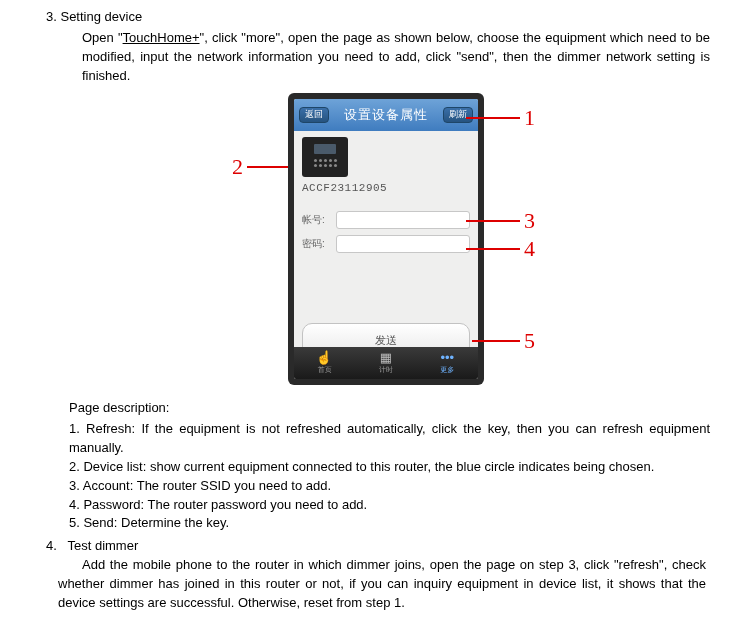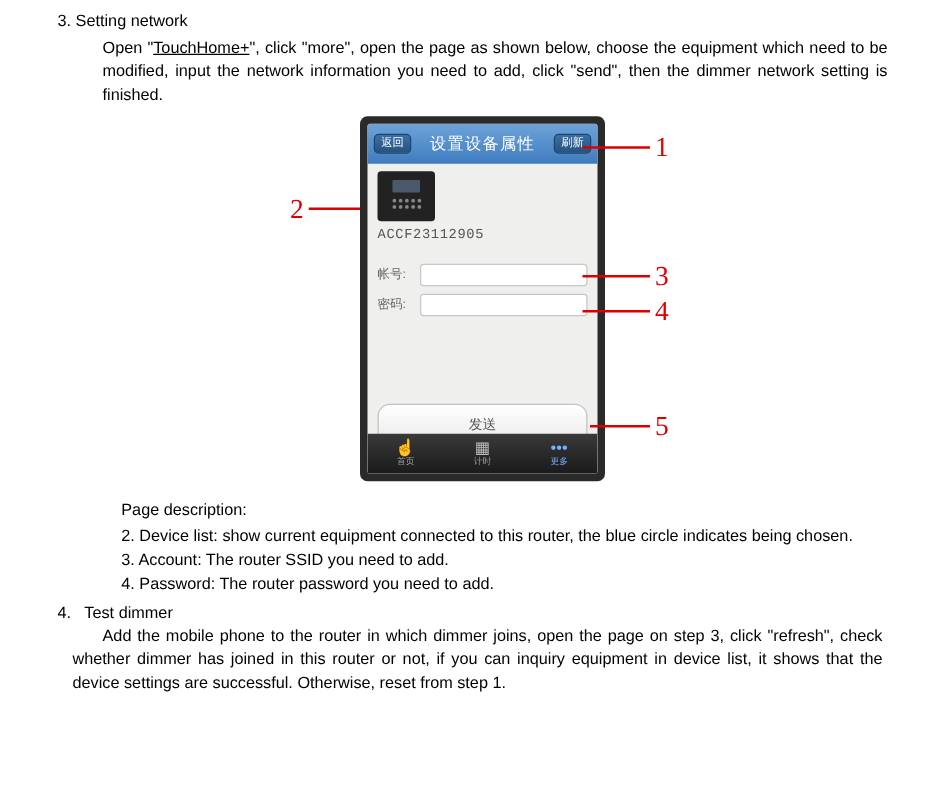--- a/index.html
+++ b/index.html
@@ -69,32 +69,32 @@
     .bb-icon { font-size:13px; color:#bbb; line-height:1; }
     .bb-label { font-size:7px; color:#9a9a9a; }
     .bb-item.active .bb-icon, .bb-item.active .bb-label { color:#6fb3ff; }
     .callout {
       position:absolute; display:flex; align-items:center; gap:4px;
       font-family: "Times New Roman", serif; color:#d00; font-size:22px;
     }
     .callout .line { height:2px; background:#d00; }
     .callout.left { flex-direction: row; }
     .callout.right { flex-direction: row; }
-    .desc-block { margin-left: 97px; margin-right: 30px; }
+    .desc-block { margin-left: 69px; margin-right: 30px; }
     .desc-title { margin-bottom: 2px; }
     .desc-item { text-align: justify; }
     .sect4-title { margin-left: 46px; margin-top: 4px;}
     .sect4-para { margin-left: 58px; margin-right: 34px; text-indent: 24px; text-align: justify;}
   </style>
 </head>
 <body>
 
 <div class="section-title">
   <span>3.</span>
-  <span>Setting network</span>
+  <span>Setting device</span>
 </div>
 
 <p class="intro-para">
   <span>Open "</span><span class="app-name">TouchHome+</span><span>", click "more", open the page as shown below, choose the equipment which need to be modified, input the network information you need to add, click "send", then the dimmer network setting is finished.</span>
 </p>
 
 <div class="fig-wrap">
 
   <div class="callout left" style="left:232px; top:58px;">
     <span>2</span>
@@ -153,22 +153,24 @@
     <span>4</span>
   </div>
   <div class="callout right" style="left:472px; top:232px;">
     <div class="line" style="width:48px;"></div>
     <span>5</span>
   </div>
 </div>
 
 <div class="desc-block">
   <div class="desc-title">Page description:</div>
+  <div class="desc-item">1. Refresh: If the equipment is not refreshed automatically, click the key, then you can refresh equipment manually.</div>
   <div class="desc-item">2. Device list: show current equipment connected to this router, the blue circle indicates being chosen.</div>
   <div class="desc-item">3. Account: The router SSID you need to add.</div>
   <div class="desc-item">4. Password: The router password you need to add.</div>
+  <div class="desc-item">5. Send: Determine the key.</div>
 </div>
 
 <div class="sect4-title">
   <span>4.</span>&nbsp;&nbsp;
   <span>Test dimmer</span>
 </div>
 <p class="sect4-para">Add the mobile phone to the router in which dimmer joins, open the page on step 3, click "refresh", check whether dimmer has joined in this router or not, if you can inquiry equipment in device list, it shows that the device settings are successful. Otherwise, reset from step 1.</p>
 
 </body></html>

